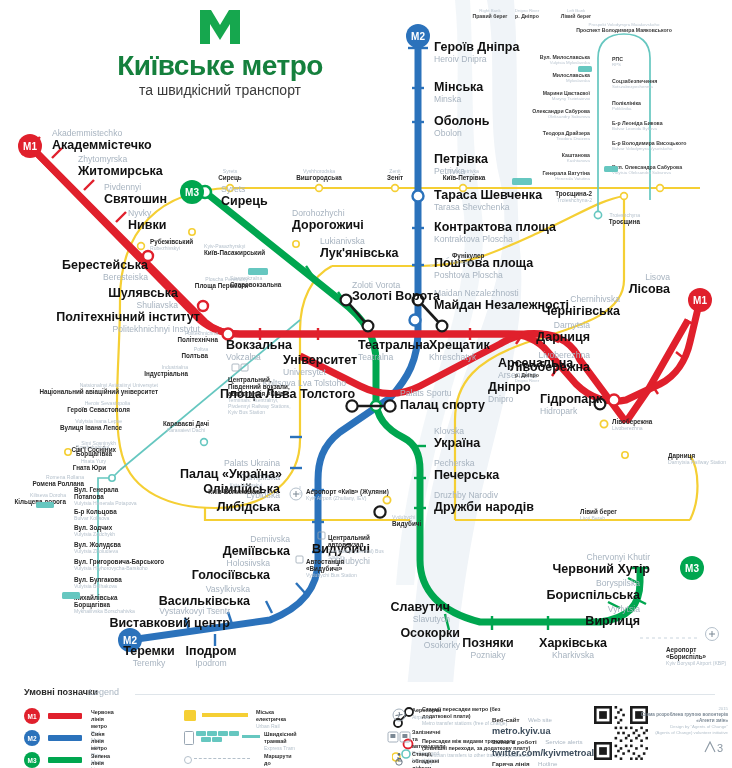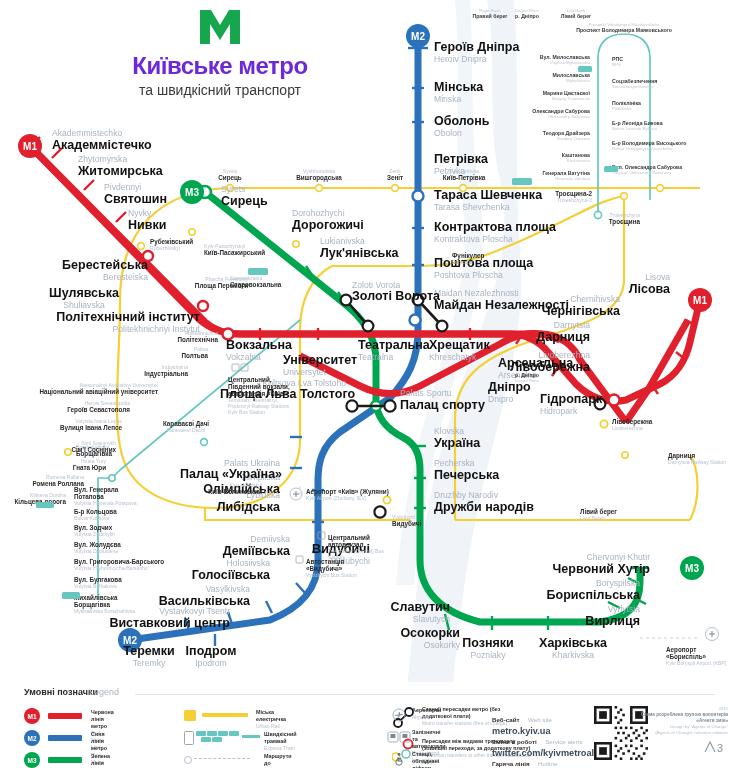--- a/index.html
+++ b/index.html
@@ -7,21 +7,21 @@
     width:732px;height:768px;
     background:#ffffff;
     font-family:"Liberation Sans","DejaVu Sans",sans-serif;
     overflow:hidden;position:relative;
   }
   #map{position:absolute;inset:0;width:732px;height:768px;}
   .t{position:absolute;white-space:nowrap;}
   
   #title-block{position:absolute;left:60px;top:8px;width:320px;text-align:center;}
   #logo-m{font-size:40px;line-height:38px;font-weight:bold;color:#16a74e;letter-spacing:-2px;}
-  #title-ua{font-size:24px;font-weight:bold;color:#6d28d9;letter-spacing:-0.5px;line-height:30px;}
+  #title-ua{font-size:28px;font-weight:bold;color:#15803d;letter-spacing:-0.5px;line-height:30px;}
   #subtitle-ua{font-size:14px;color:#3a3a3a;line-height:18px;}
   #subtitle-en{font-size:13px;color:#9aa7b4;line-height:18px;}
   
   .st-ua{font-size:11.5px;font-weight:bold;color:#111;}
   .st-ua.big{font-size:12.5px;}
   .st-en{font-size:8.6px;color:#a8b4c0;}
   .sm-ua{font-size:6.3px;font-weight:bold;color:#2a2a2a;}
   .sm-en{font-size:5.1px;color:#b6c2cd;}
   .tiny-ua{font-size:5.2px;font-weight:bold;color:#3a3a3a;}
   .tiny-en{font-size:4.4px;color:#bcc7d2;}
@@ -281,21 +281,21 @@
   <div class="st-ua big">Святошин</div>
 </div>
 <div class="t" style="left:128px;top:208px;">
   <div class="st-en">Nyvky</div>
   <div class="st-ua big">Нивки</div>
 </div>
 <div class="t r" style="left:0px;top:258px;width:148px;">
   <div class="st-ua big">Берестейська</div>
   <div class="st-en">Beresteiska</div>
 </div>
-<div class="t r" style="left:0px;top:286px;width:168px;text-align:center;">
+<div class="t r" style="left:10px;top:286px;width:168px;">
   <div class="st-ua big">Шулявська</div>
   <div class="st-en">Shuliavska</div>
 </div>
 <div class="t r" style="left:0px;top:310px;width:200px;">
   <div class="st-ua big">Політехнічний інститут</div>
   <div class="st-en">Politekhnichnyi Instytut</div>
 </div>
 <div class="t" style="left:226px;top:338px;">
   <div class="st-ua big">Вокзальна</div>
   <div class="st-en">Vokzalna</div>

